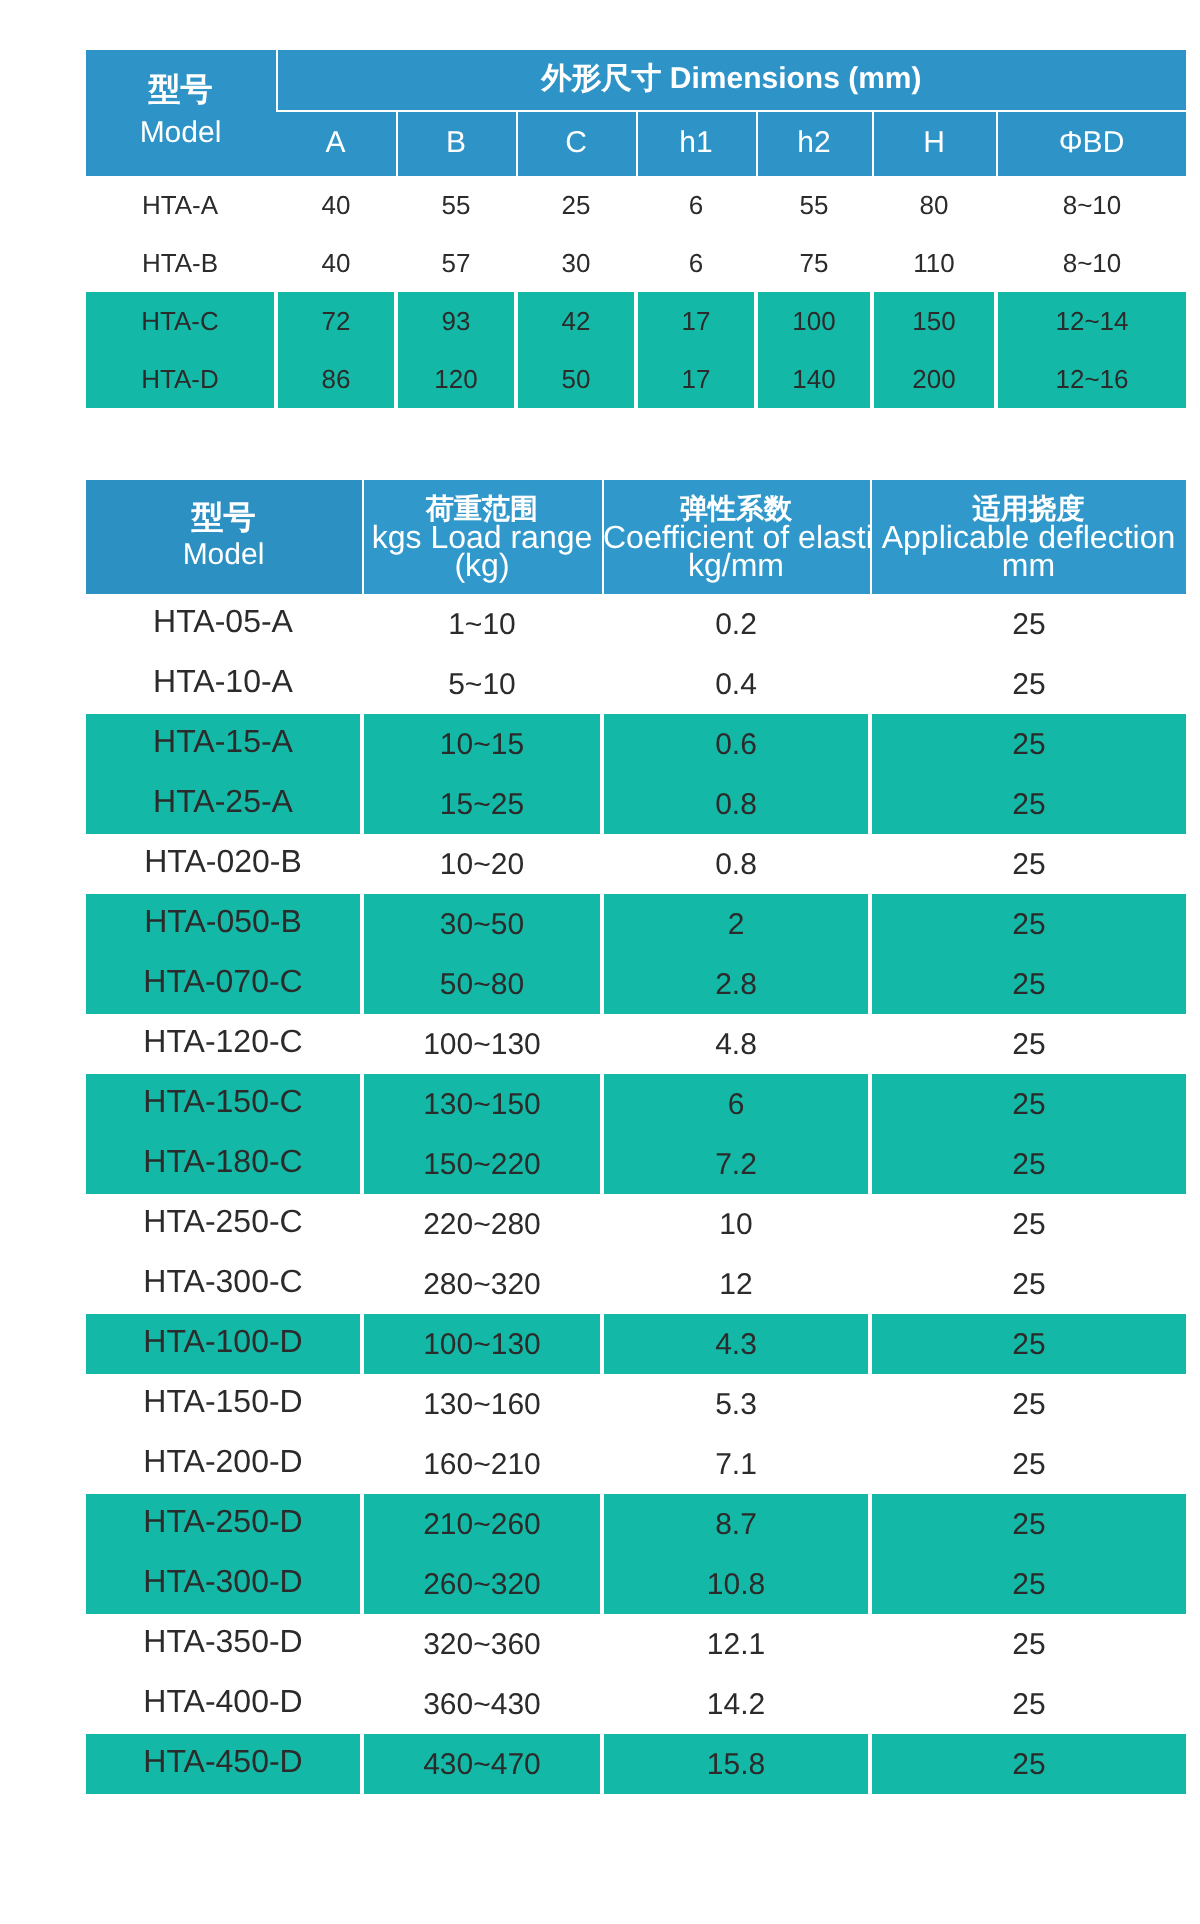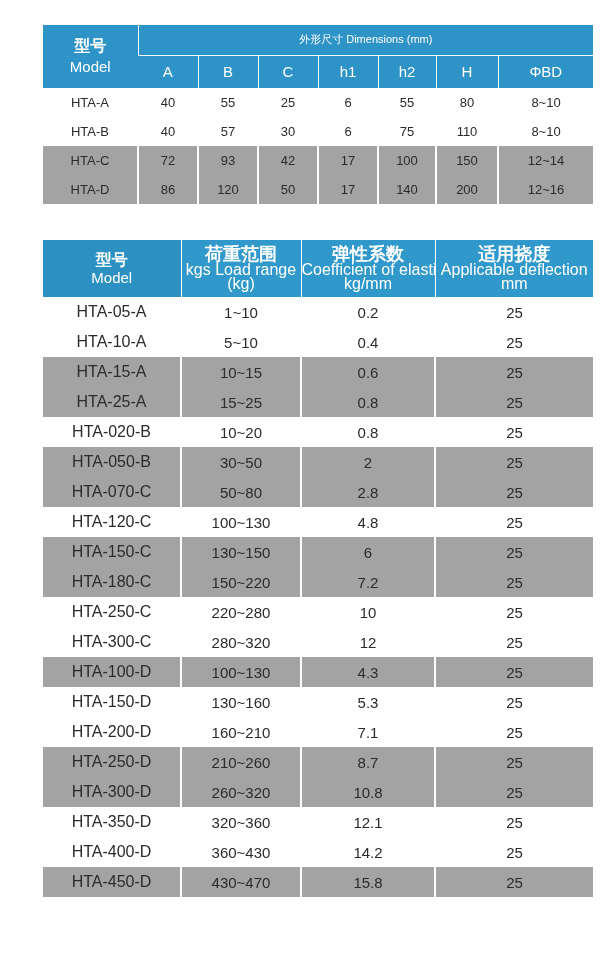--- a/index.html
+++ b/index.html
@@ -28,39 +28,40 @@
     vertical-align: middle;
     padding: 0;
     font-weight: normal;
     overflow: hidden;
     white-space: nowrap;
   }
   thead th {
     background: #2e93c7;
     color: #ffffff;
   }
-  tbody tr.shaded { background: #a3a3a3; }
+  tbody tr.shaded { background: #14b8a6; }
   tbody td { border-left: 2px solid #ffffff; }
   tbody td:first-child { border-left: none; }
 
   
   .dim-table .model-th {
     font-size: 15px;
     line-height: 1.3;
   }
   .dim-table .model-th .cn {
     display: block;
     font-size: 16px;
     font-weight: 600;
   }
   .dim-table .group-th {
     height: 30px;
-    font-size: 11px;
+    font-size: 15px;
     border-bottom: 1px solid rgba(255,255,255,0.45);
     border-left: 1px solid rgba(255,255,255,0.3);
+    font-weight: bold;
   }
   .dim-table .sub th {
     height: 33px;
     font-size: 15px;
   }
   .dim-table .sub th + th { border-left: 1px solid rgba(255,255,255,0.3); }
   .dim-table tbody td {
     height: 29px;
     font-size: 13px;
   }
@@ -70,21 +71,21 @@
   .spec-table thead th {
     height: 57px;
     background: #3098cb;
   }
   .spec-table thead th.model-th {
     background: #2d90c2;
   }
   .spec-table thead th + th { border-left: 1px solid rgba(255,255,255,0.3); }
   .spec-table thead .cn {
     display: block;
-    font-size: 18px;
+    font-size: 14px;
     font-weight: 600;
     line-height: 17px;
   }
   .spec-table thead .en {
     display: block;
     font-size: 16px;
     line-height: 14px;
   }
   .spec-table thead .model-th .cn { font-size: 16px; line-height: 19px; }
   .spec-table thead .model-th .en { font-size: 15px; line-height: 18px; }

